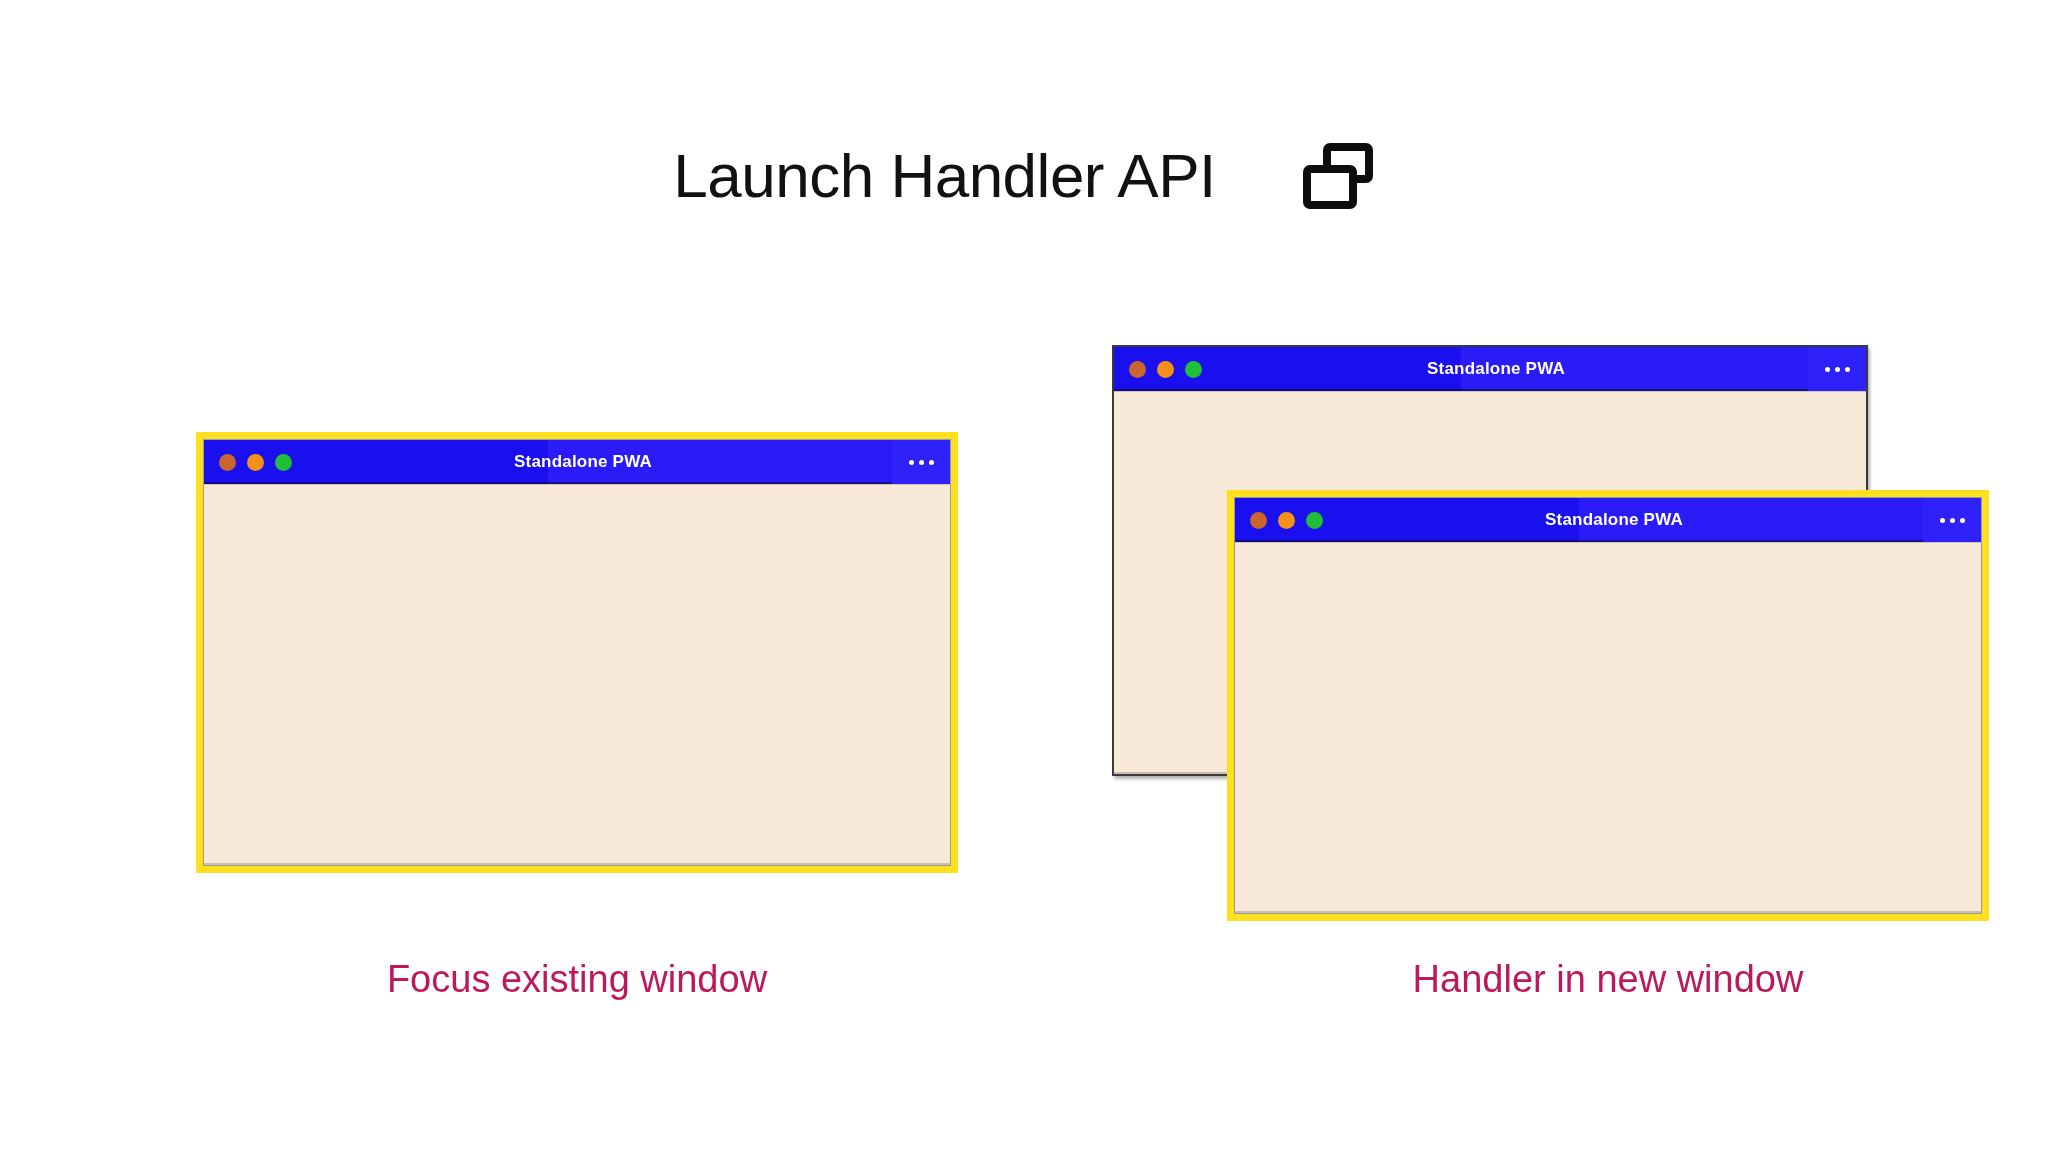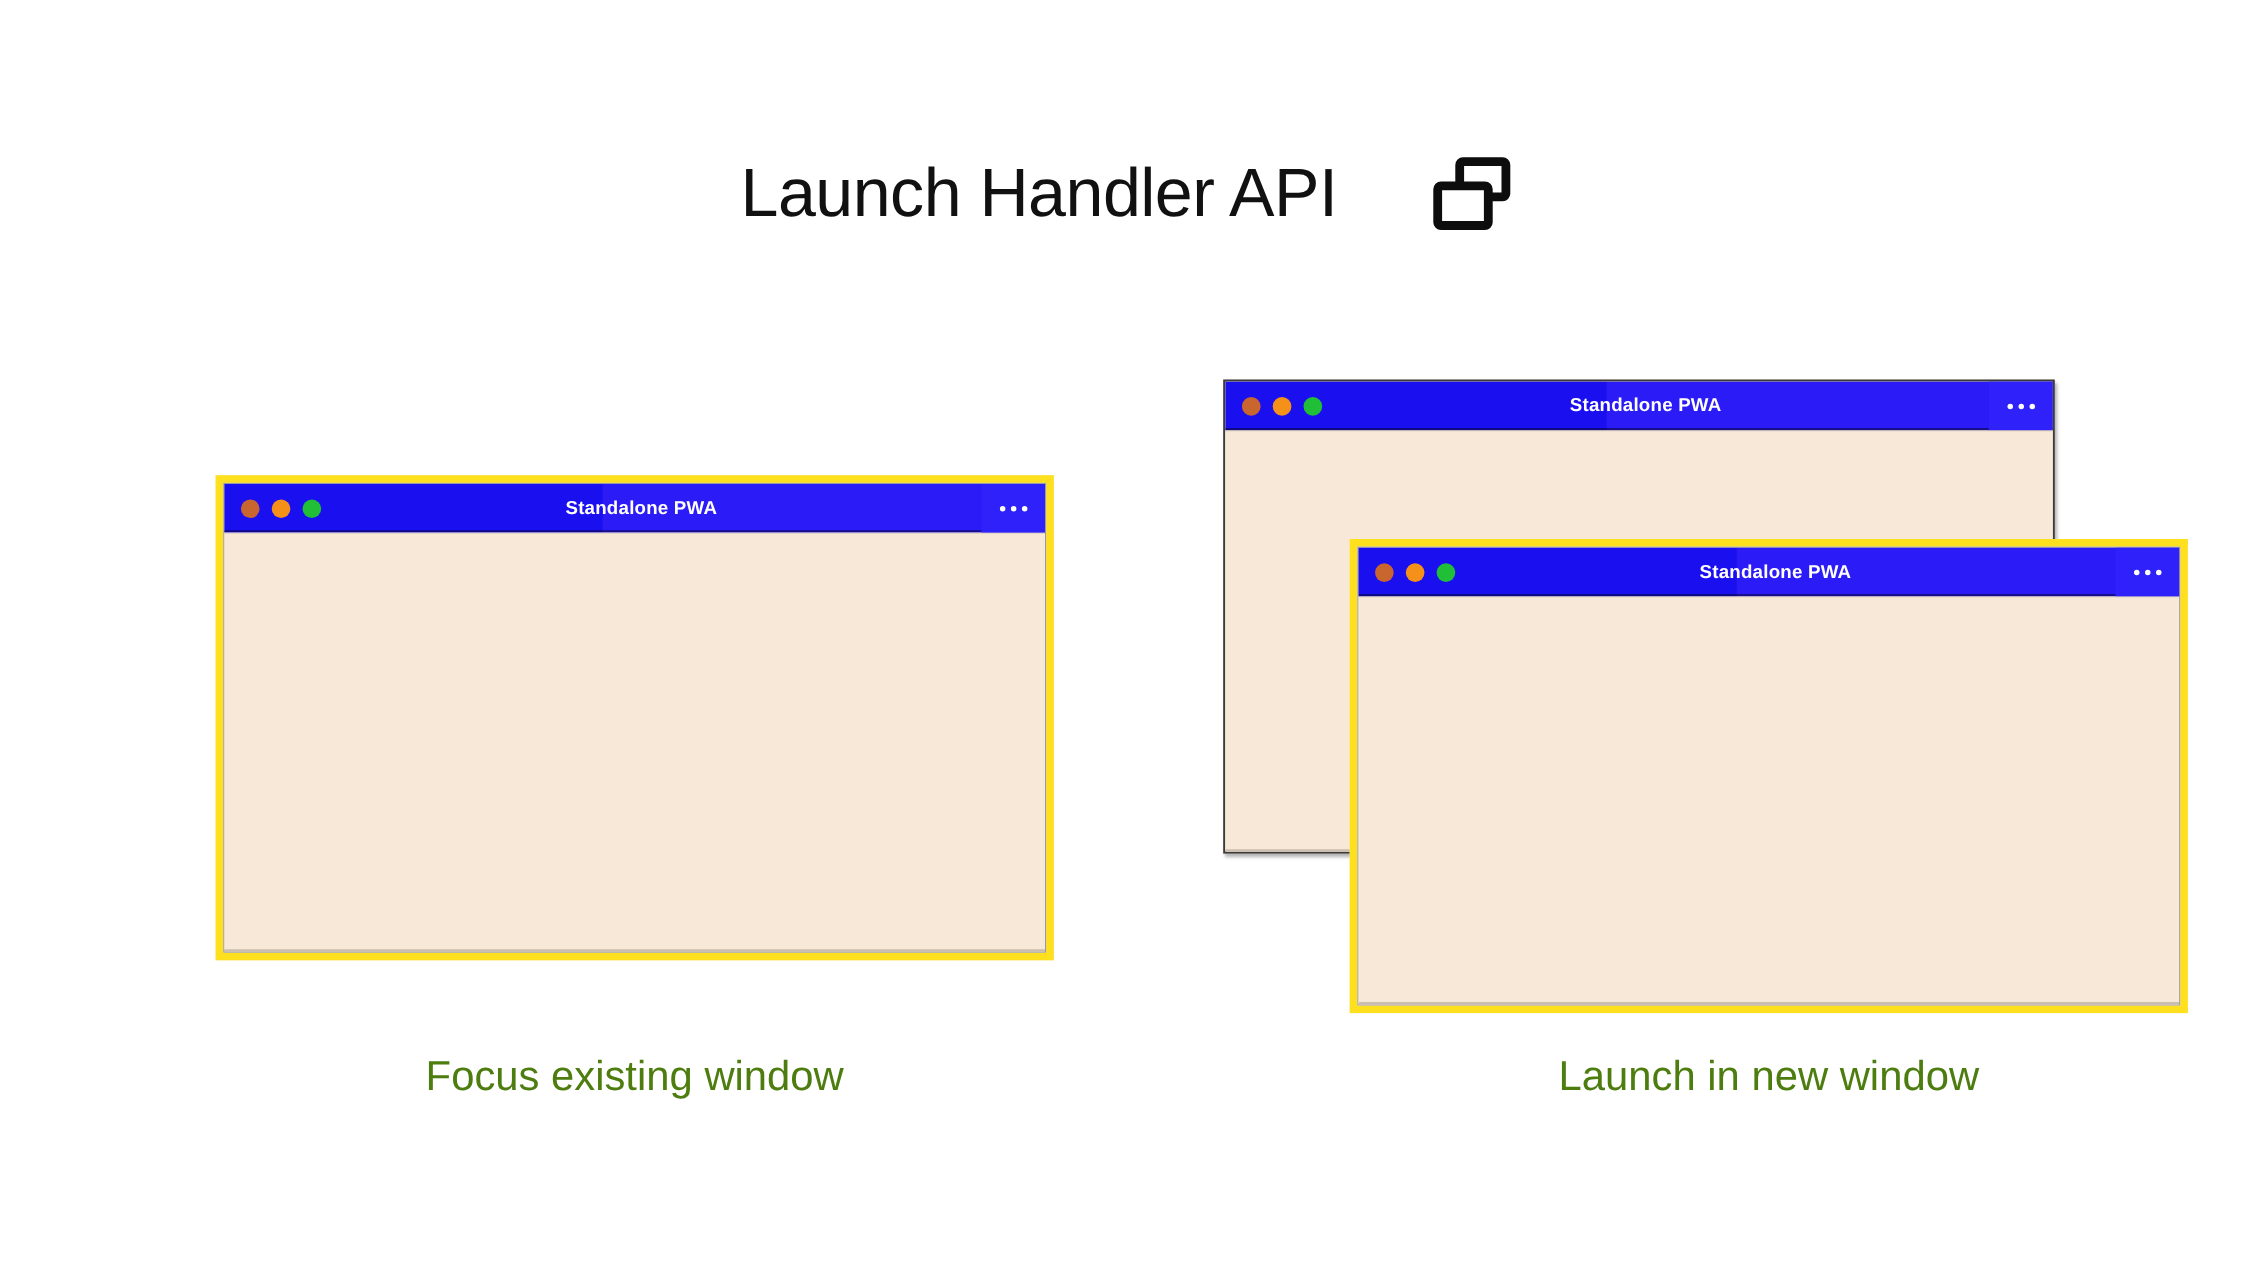--- a/index.html
+++ b/index.html
@@ -174,21 +174,21 @@
     top: 490px;
     width: 762px;
     height: 431px;
   }
 
   
   .caption {
     position: absolute;
     font-size: 38px;
     font-weight: 300;
-    color: #4d7c0f;
+    color: #be185d;
     line-height: 1;
     white-space: nowrap;
     text-align: center;
   }
   #caption-left {
     left: 196px;
     width: 762px;
     top: 960px;
   }
   #caption-right {
@@ -260,13 +260,13 @@
       <div class="menu-button">
         <span class="mdot"></span>
         <span class="mdot"></span>
         <span class="mdot"></span>
       </div>
     </div>
     <div class="win-body"></div>
   </div>
 </div>
 
-<div class="caption" id="caption-right">Launch in new window</div>
+<div class="caption" id="caption-right">Handler in new window</div>
 
 </body></html>

